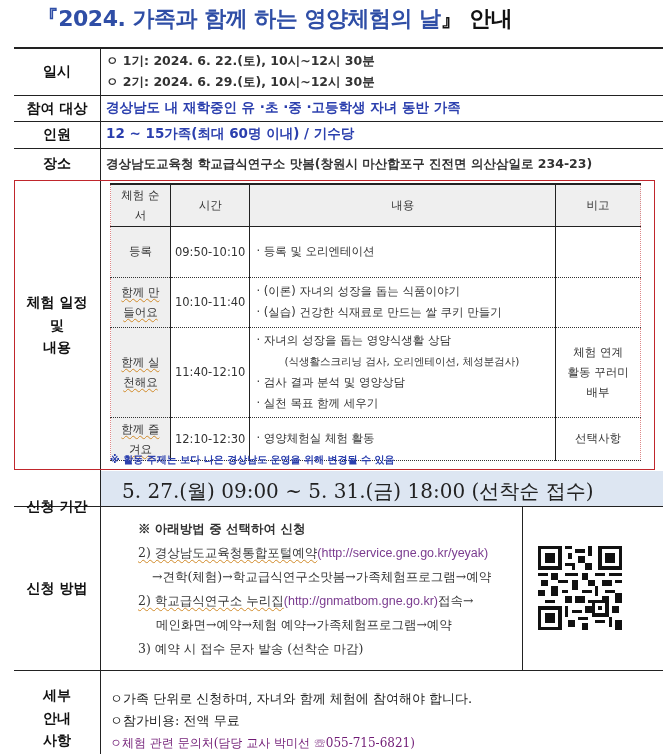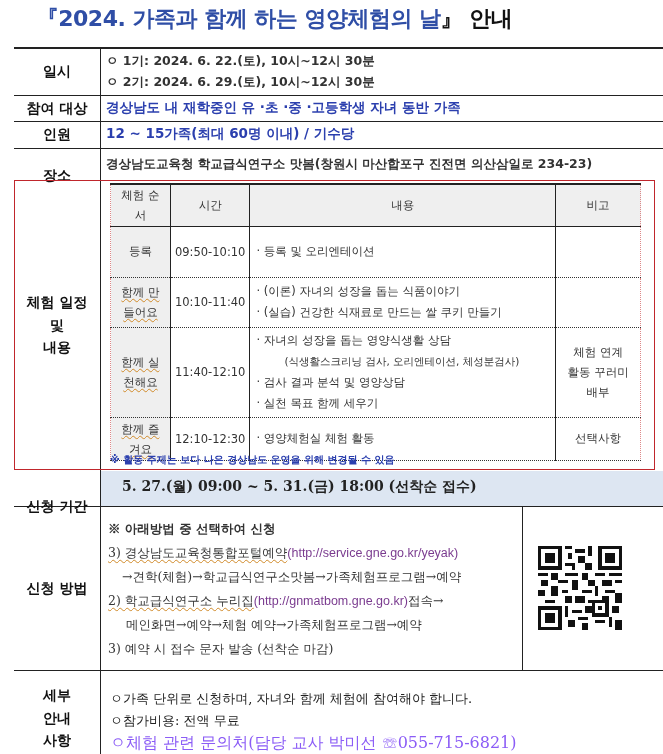--- a/index.html
+++ b/index.html
@@ -43,30 +43,30 @@
   table.sched tr.row td { border-top: 1px dotted #333; border-bottom: 1px dotted #333; }
   table.sched td.first { border-left: 1px dotted #d88; background: #efefef; }
   table.sched td.last { border-right: 1px dotted #d88; }
   table.sched tr.head td { background: #efefef; height: 42px; border-top: 2px solid #222; }
   table.sched td.left { text-align: left; padding-left: 6px; }
   .uline { text-decoration: underline wavy #d08a2a; text-underline-offset: 2px; text-decoration-thickness: 1px; }
   .cellline { line-height: 21px; white-space: nowrap; }
   .note-sched { position: absolute; left: 110px; top: 453px; font-size: 10px; color: #2b3fae; font-weight: bold; }
 
   .period-bg { position: absolute; left: 101px; top: 471px; width: 562px; height: 35px; background: #dde6f2; }
-  .period-text { position: absolute; left: 122px; top: 478px; font-size: 14px; font-weight: bold; color: #222; font-family: "DejaVu Serif","Liberation Serif", serif; white-space: nowrap; }
+  .period-text { position: absolute; left: 122px; top: 478px; font-size: 20px; font-weight: normal; color: #222; font-family: "DejaVu Serif","Liberation Serif", serif; white-space: nowrap; }
 
   .method { position: absolute; left: 108px; top: 517px; font-size: 12.5px; color: #333; }
-  .method .row { line-height: 23.5px; white-space: nowrap; font-family: "DejaVu Serif","Liberation Serif", serif; }
+  .method .row { line-height: 23.5px; white-space: nowrap; font-family: "DejaVu Serif","Liberation Serif", serif; margin-left: 30px; }
   .url { color: #7a3b8f; font-family: "Liberation Sans", sans-serif; }
   .qr { position: absolute; left: 538px; top: 544px; width: 84px; height: 88px; }
 
   .detail { position: absolute; left: 110px; top: 688px; font-size: 13px; color: #222; font-family: "DejaVu Serif","Liberation Serif", serif; }
   .detail .row { line-height: 22px; white-space: nowrap; }
-  .detail .grey { color: #8b5cf6; font-size: 16px; }
+  .detail .grey { color: #701a75; font-size: 12px; }
 </style>
 </head>
 <body>
 
 <div class="title">
   <span class="blue">『</span><span class="blue">2024. 가족과 함께 하는 영양체험의 날</span><span class="black">』</span><span class="black"> 안내</span>
 </div>
 
 <div class="hline thick" style="top:47px;"></div>
 <div class="hline" style="top:95px;"></div>
@@ -84,21 +84,21 @@
   <div class="line">ㅇ 1기: 2024. 6. 22.(토), 10시~12시 30분</div>
   <div class="line">ㅇ 2기: 2024. 6. 29.(토), 10시~12시 30분</div>
 </div>
 
 <div class="label" style="top:95px; height:26px;">참여 대상</div>
 <div class="content blue-bold" style="top:99px;">경상남도 내 재학중인 유 ·초 ·중 ·고등학생 자녀 동반 가족</div>
 
 <div class="label" style="top:121px; height:27px;">인원</div>
 <div class="content blue-bold" style="top:125px;">12 ~ 15가족(최대 60명 이내) / 기수당</div>
 
-<div class="label" style="top:160px; height:30px;">장소</div>
+<div class="label" style="top:148px; height:30px;">장소</div>
 <div class="content line" style="top:153px;">경상남도교육청 학교급식연구소 맛봄(창원시 마산합포구 진전면 의산삼일로 234-23)</div>
 
 <div class="redbox"></div>
 <div class="label" style="top:180px; height:290px;">
   <div>
     <div>체험 일정</div>
     <div>및</div>
     <div>내용</div>
   </div>
 </div>
@@ -168,21 +168,21 @@
 <div class="note-sched">※ 활동 주제는 보다 나은 경상남도 운영을 위해 변경될 수 있음</div>
 
 <div class="period-bg"></div>
 <div class="label" style="top:489px; height:35px;text-align:center;">신청 기간</div>
 <div class="period-text">5. 27.(월) 09:00 ~ 5. 31.(금) 18:00  (선착순 접수)</div>
 
 <div class="label" style="top:506px; height:164px;">신청 방법</div>
 <div class="method">
   <div class="row" style="font-weight:bold;">※ 아래방법 중 선택하여 신청</div>
   <div class="row">
-    <span class="uline">3) 경상남도교육청통합포털예약</span><span class="url">(http://service.gne.go.kr/yeyak)</span>
+    <span class="uline">2) 경상남도교육청통합포털예약</span><span class="url">(http://service.gne.go.kr/yeyak)</span>
   </div>
   <div class="row" style="padding-left:14px;">→견학(체험)→학교급식연구소맛봄→가족체험프로그램→예약</div>
   <div class="row">
     <span class="uline">2) 학교급식연구소 누리집</span><span class="url">(http://gnmatbom.gne.go.kr)</span><span>접속→</span>
   </div>
   <div class="row" style="padding-left:18px;">메인화면→예약→체험 예약→가족체험프로그램→예약</div>
   <div class="row">3) 예약 시 접수 문자 발송 (선착순 마감)</div>
 </div>
 
 <svg class="qr" viewBox="0 0 25 25" shape-rendering="crispEdges">

